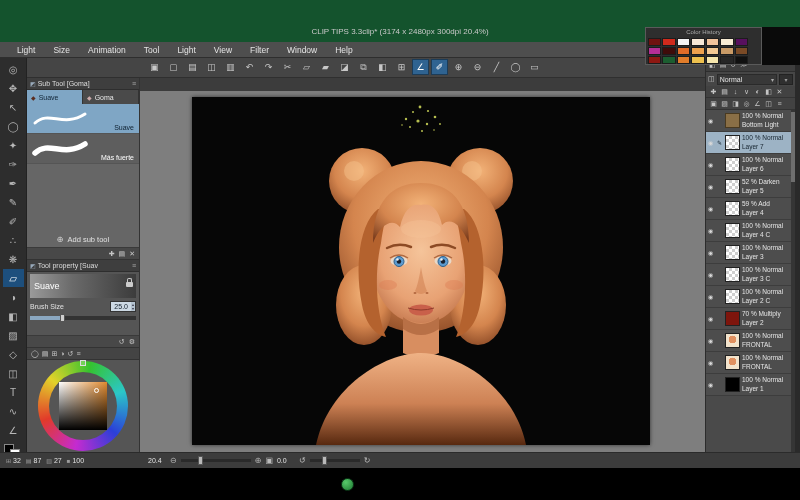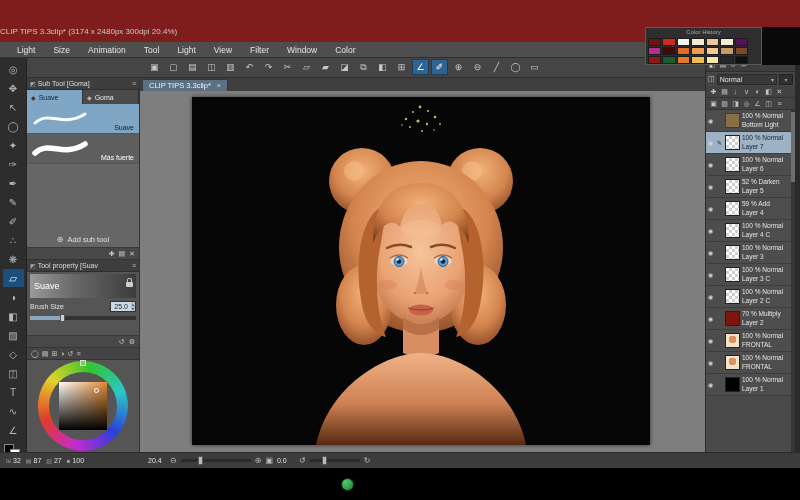--- a/index.html
+++ b/index.html
@@ -1,22 +1,22 @@
 <!DOCTYPE html>
 <html><head>
 <meta charset="utf-8">
 <style>
   * { box-sizing: border-box; margin: 0; padding: 0; }
   html,body { background:#000; }
   .app { position:relative; width:800px; height:500px; overflow:hidden;
          font-family:"Liberation Sans", sans-serif; background:#3c3c3c; color:#ddd; }
 
   
-  .title-bar { position:absolute; left:0; top:0; width:800px; height:42px; background:#7f1d1d;
-               display:flex; align-items:flex-end; padding-bottom:6px; }
+  .title-bar { position:absolute; left:0; top:0; width:800px; height:42px; background:#14532d;
+               display:flex; align-items:flex-end; justify-content:center; padding-bottom:6px; }
   .title-main { font-size:8px; color:#c9c9c9; }
   .title-status { font-size:8px; color:#8f9b8f; margin-left:6px; }
 
   
   .color-history { position:absolute; left:645px; top:27px; width:117px; height:38px;
                    background:#2e2e2e; border:1px solid #5a5a5a; z-index:30; }
   .ch-title { font-size:6px; color:#aaa; text-align:center; height:9px; line-height:9px; }
   .ch-grid { display:flex; flex-wrap:wrap; padding:0 1px; }
   .ch-grid .swatch { width:13.5px; height:8px; margin:0.5px; border:1px solid #1c1c1c; }
   .ch-black-edge { position:absolute; left:762px; top:27px; width:38px; height:38px; background:#0a0a0a; z-index:29;}
@@ -211,21 +211,21 @@
 
   <div class="menu-bar">
     <span class="menu-item">Light</span>
       <span class="menu-item">Size</span>
       <span class="menu-item">Animation</span>
       <span class="menu-item">Tool</span>
       <span class="menu-item">Light</span>
       <span class="menu-item">View</span>
       <span class="menu-item">Filter</span>
       <span class="menu-item">Window</span>
-      <span class="menu-item">Color</span>
+      <span class="menu-item">Help</span>
   </div>
 
   <div class="toolbar">
     <div class="tb-icons">
       <span class="tb-icon">▣</span>
         <span class="tb-icon">▢</span>
         <span class="tb-icon">▤</span>
         <span class="tb-icon">◫</span>
         <span class="tb-icon">▥</span>
         <span class="tb-icon">↶</span>
@@ -368,26 +368,20 @@
           <div class="wheel-inner"></div>
           <div class="sv-square">
             <span class="sv-marker"></span>
           </div>
         </div>
       </div>
     </div>
   </div>
 
   <div class="canvas-col">
-    <div class="doc-tabbar">
-      <span class="doc-tab">
-        <span>CLIP TIPS 3.3clip*</span>
-        <span class="tab-close">×</span>
-      </span>
-    </div>
     <div class="viewport">
       <div class="canvas">
         <svg width="458" height="348" viewBox="0 0 458 348">
           <defs>
             <radialGradient id="hairG" cx="50%" cy="35%" r="75%">
               <stop offset="0%" stop-color="#f2b278"></stop>
                 <stop offset="55%" stop-color="#d4854e"></stop>
                 <stop offset="100%" stop-color="#7c3d1d"></stop>
             </radialGradient>
             <radialGradient id="skinG" cx="50%" cy="40%" r="70%">

